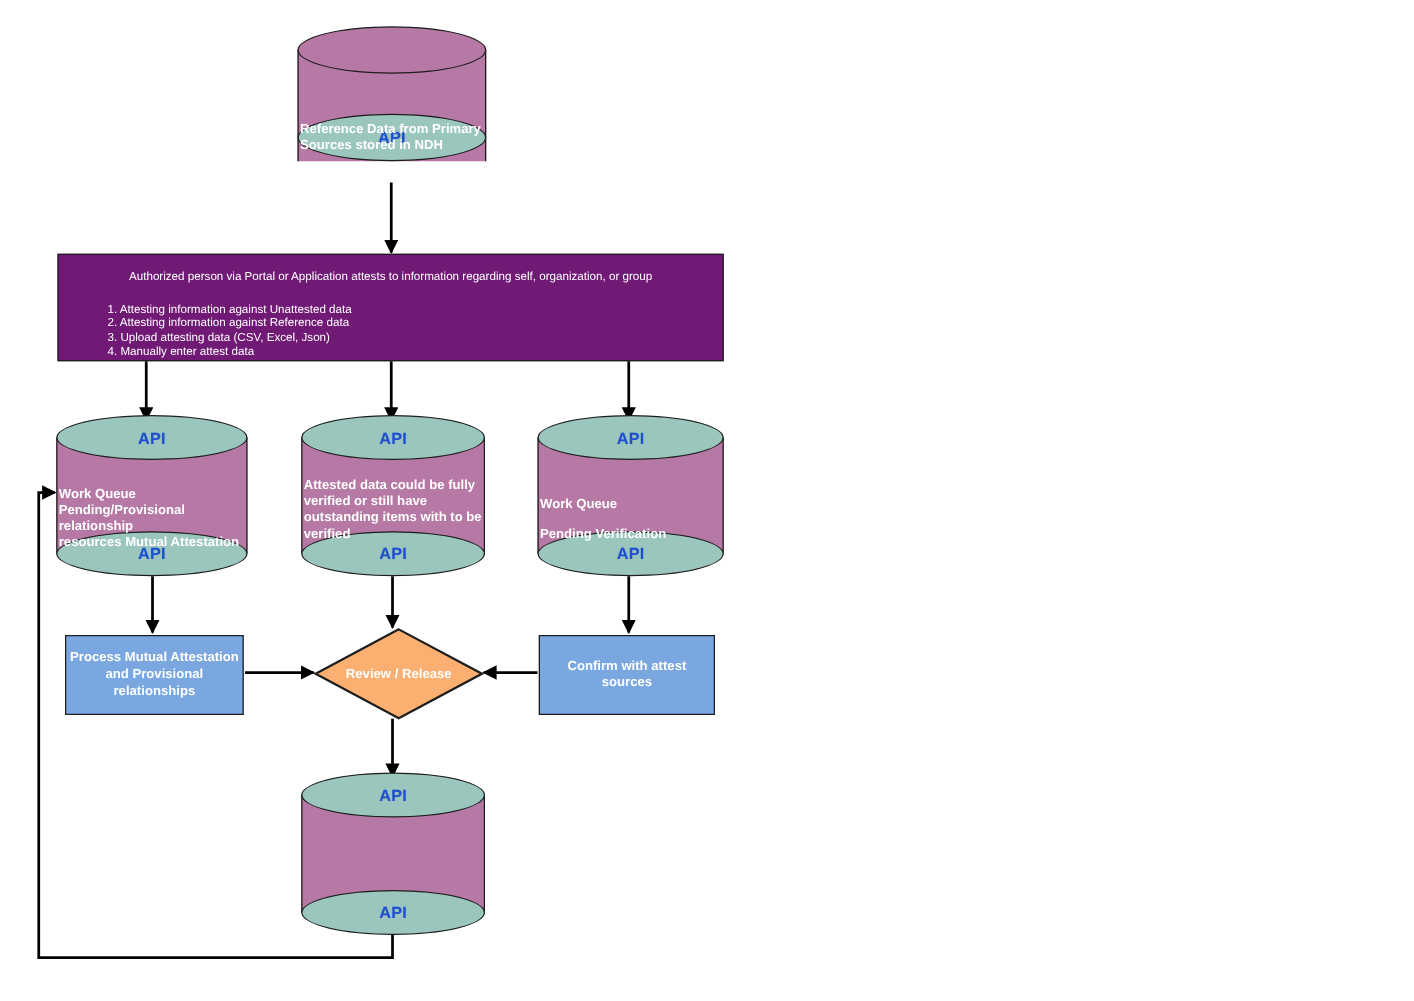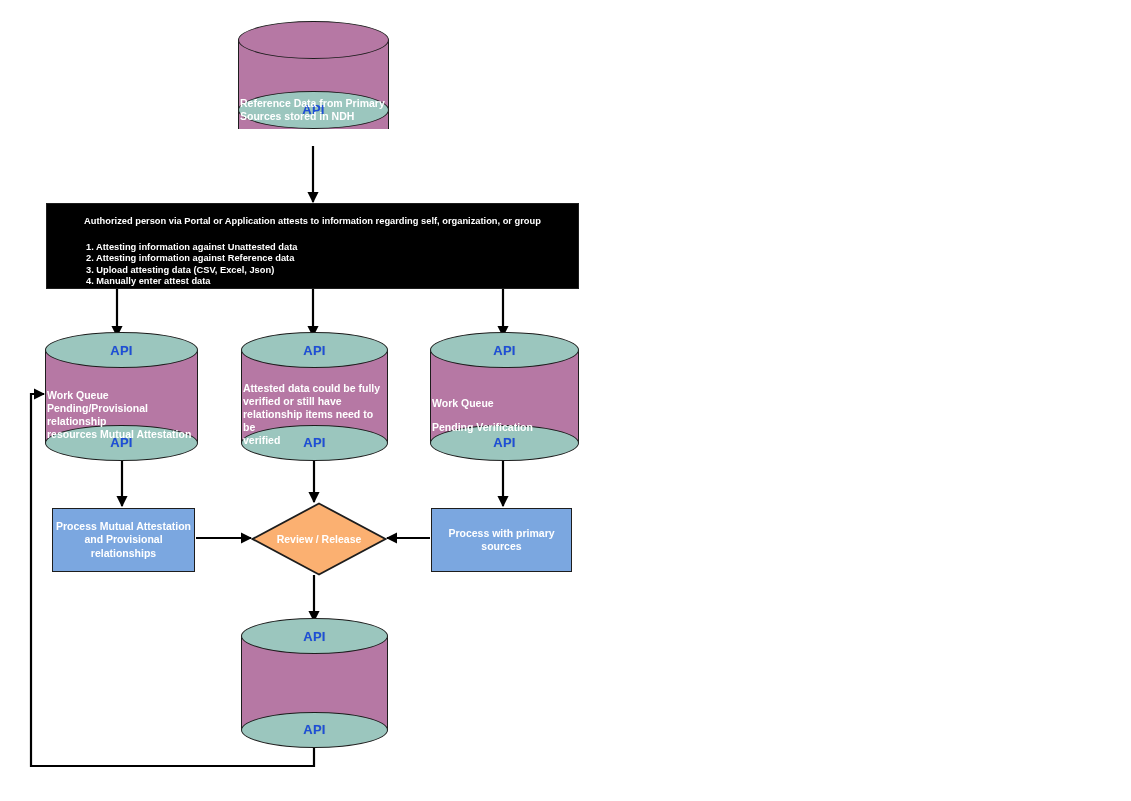--- a/index.html
+++ b/index.html
@@ -79,25 +79,25 @@
     justify-content: center;
     color: #ffffff;
     font-weight: bold;
     text-align: center;
   }
   .rect.small { font-size: 10.5px; line-height: 13.5px; }
 
   
   .bigbox {
     position: absolute;
-    background: #000000;
+    background: #701a75;
     border: 1.6px solid #1d1d1d;
     box-sizing: border-box;
     color: #ffffff;
-    font-weight: bold;
+    font-weight: normal;
     font-size: 9.3px;
     line-height: 11.5px;
     padding: 12px 0 0 0;
   }
   .bigbox .heading {
     text-align: center;
     font-size: 9.3px;
     margin-bottom: 14px;
   }
   .bigbox ol {
@@ -200,21 +200,21 @@
     <div class="body" style="top:18px; height:93px;"></div>
     <div class="cap top" style="top:0px; height:36px;">
       <span>API</span>
     </div>
     <div class="cap bottom" style="top:93px; height:36px;">
       <span>API</span>
     </div>
     <div class="label" style="top:50px;">
       <div>Attested data could be fully</div>
       <div>verified or still have</div>
-      <div>relationship items need to be</div>
+      <div>outstanding items with to be</div>
       <div>verified</div>
     </div>
   </div>
 
   <div class="cyl" style="left:430px; top:332px; width:149px; height:129px;">
     <div class="body" style="top:18px; height:93px;"></div>
     <div class="cap top" style="top:0px; height:36px;">
       <span>API</span>
     </div>
     <div class="cap bottom" style="top:93px; height:36px;">
@@ -235,21 +235,21 @@
 
   <div class="diamond-wrap" style="left:251px; top:502px; width:136px; height:74px;">
     <svg width="136" height="74" viewBox="0 0 136 74">
       <polygon points="68,1.5 134.5,37 68,72.5 1.5,37" fill="#fbb071" stroke="#1d1d1d" stroke-width="1.8"></polygon>
     </svg>
     <div class="dlabel">Review / Release</div>
   </div>
 
   <div class="rect small" style="left:431px; top:508px; width:141px; height:64px;">
     <div>
-      <div>Process with primary</div>
+      <div>Confirm with attest</div>
       <div>sources</div>
     </div>
   </div>
 
   <div class="cyl" style="left:241px; top:618px; width:147px; height:130px;">
     <div class="body" style="top:18px; height:94px;"></div>
     <div class="cap top" style="top:0px; height:36px;">
       <span>API</span>
     </div>
     <div class="cap bottom" style="top:94px; height:36px;">

